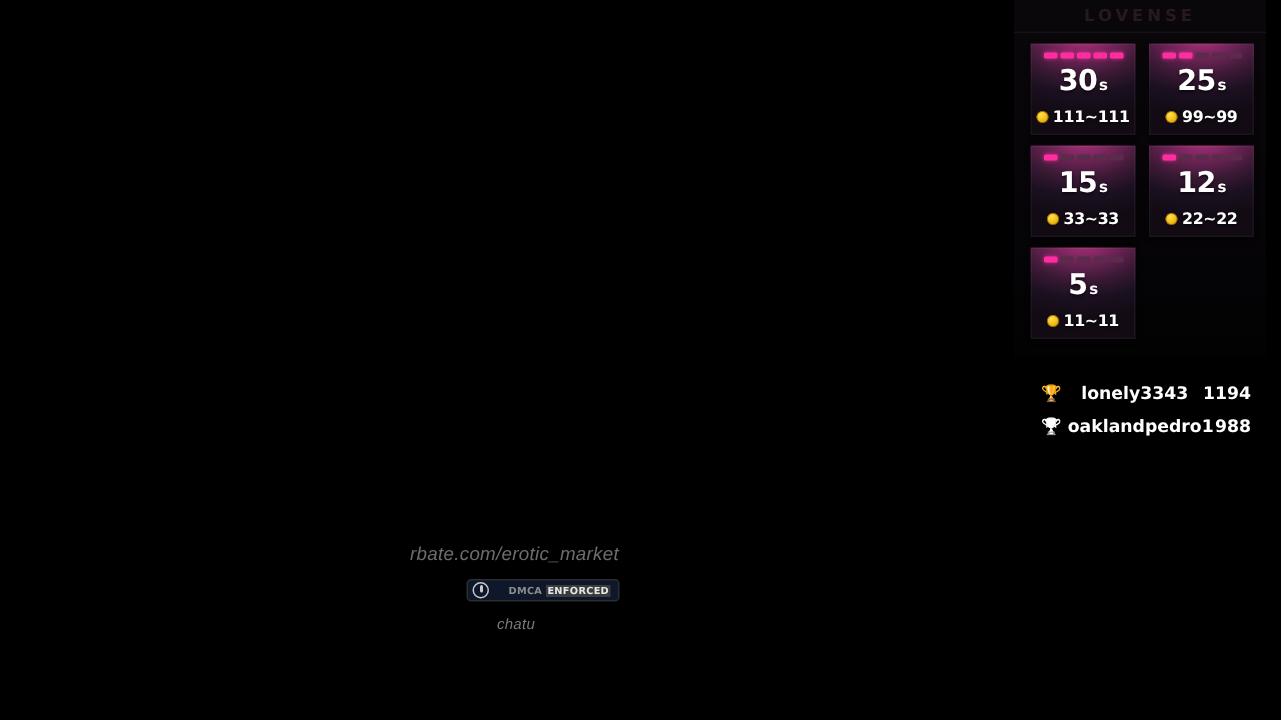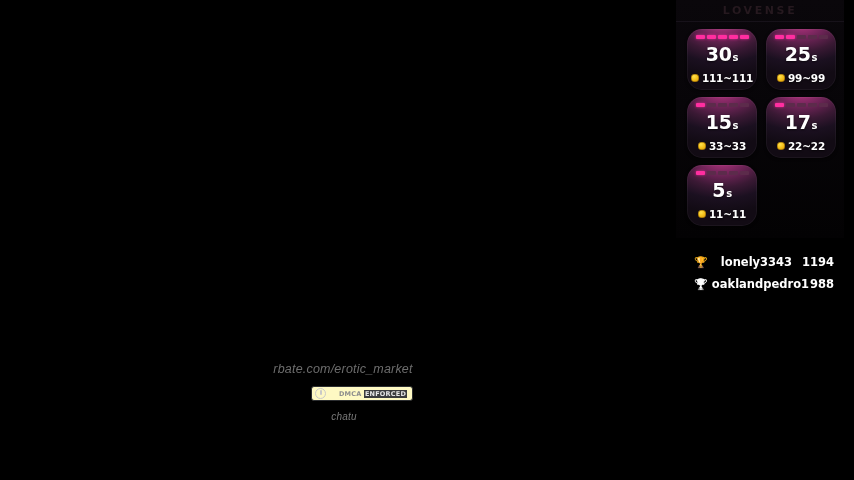--- a/index.html
+++ b/index.html
@@ -72,21 +72,21 @@
     column-gap: 9px;
     row-gap: 7px;
     padding: 7px 9px 0 11px;
     box-sizing: border-box;
   }
 
   .tile {
     position: relative;
     width: 70px;
     height: 61px;
-    border-radius: 15px;
+    border-radius: 0;
     background:
       radial-gradient(120% 85% at 50% -8%, #b4337f 0%, #73255a 26%, #3a1934 52%, #1b1020 74%, #120b14 100%);
     box-shadow: inset 0 0 0 1px rgba(255,255,255,0.045),
                 0 1px 3px rgba(0,0,0,0.6);
     overflow: hidden;
     display: flex;
     flex-direction: column;
     align-items: center;
   }
 
@@ -188,21 +188,21 @@
     font-style: italic;
     font-size: 12.5px;
     color: #6d6d6d;
     letter-spacing: 0.2px;
     white-space: nowrap;
   }
   #dmca-badge {
     display: flex;
     align-items: center;
     gap: 13px;
-    background: #fef9c3;
+    background: #0f172a;
     border: 1px solid #2b2d30;
     border-radius: 3px;
     padding: 1px 5px 1px 3px;
     height: 12px;
     margin-left: 38px;
   }
   #dmca-badge .shield {
     width: 9px;
     height: 9px;
     border-radius: 50%;
@@ -296,21 +296,21 @@
           </div>
         </div>
         <div class="tile">
           <div class="seg-bar">
             <span class="seg on"></span>
             <span class="seg"></span>
             <span class="seg"></span>
             <span class="seg"></span>
             <span class="seg"></span>
           </div>
-          <div class="tile-time"><span>17</span><span class="unit">s</span></div>
+          <div class="tile-time"><span>12</span><span class="unit">s</span></div>
           <div class="tile-cost">
             <span class="coin"></span>
             <span>22~22</span>
           </div>
         </div>
         <div class="tile">
           <div class="seg-bar">
             <span class="seg on"></span>
             <span class="seg"></span>
             <span class="seg"></span>

